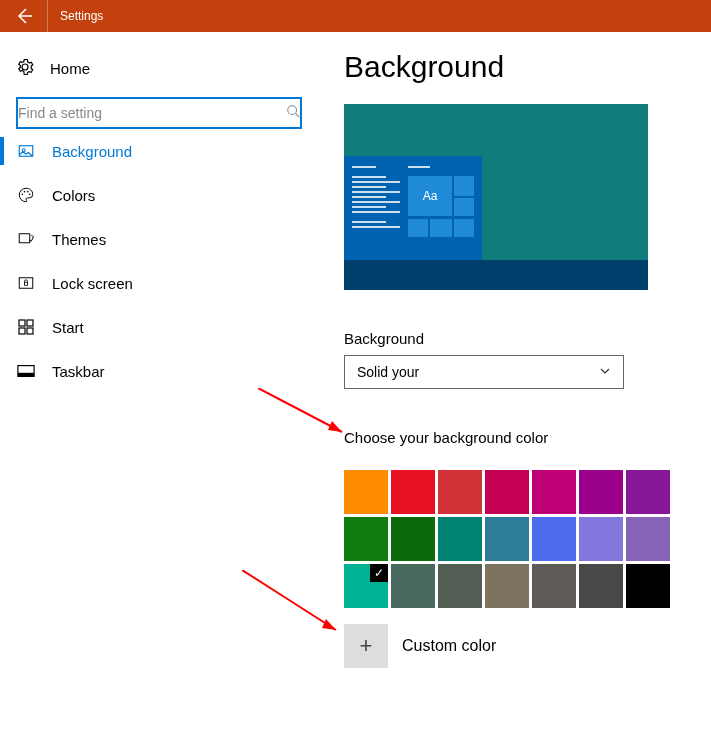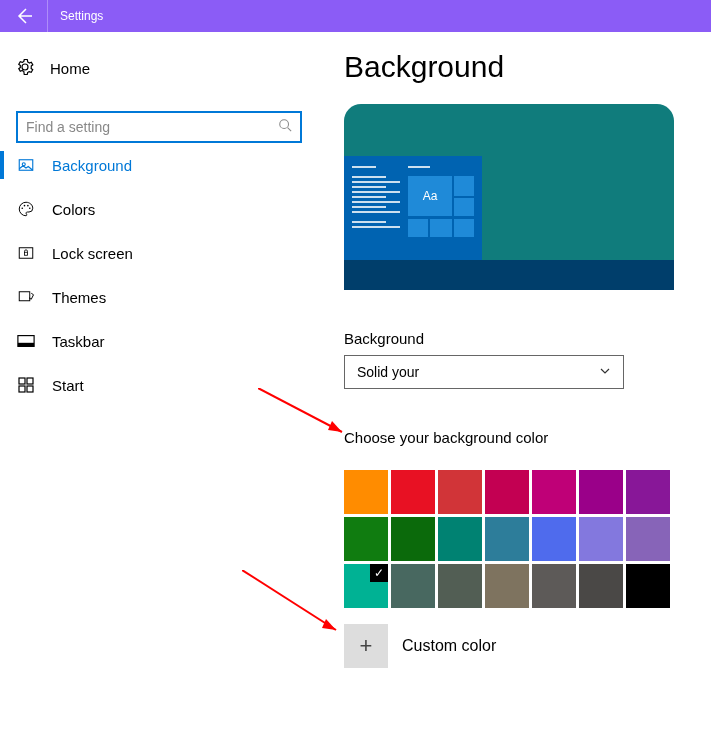--- a/index.html
+++ b/index.html
@@ -1,49 +1,49 @@
 <!DOCTYPE html>
 <html><head>
 <meta charset="utf-8">
 <style>
   * { margin: 0; padding: 0; box-sizing: border-box; font-family: "Segoe UI", sans-serif; }
   body { width: 711px; height: 735px; background: #fff; overflow: hidden; position: relative; }
 
   
-  .titlebar { width: 100%; height: 32px; background: #8b5cf6; color: #fff; display: flex; align-items: center; }
+  .titlebar { width: 100%; height: 32px; background: #c2410c; color: #fff; display: flex; align-items: center; }
   .back-btn { width: 48px; height: 32px; display: flex; align-items: center; justify-content: center; border-right: 1px solid rgba(255,255,255,0.3); }
   .title-text { padding-left: 12px; font-size: 12px; }
 
   
   .content { display: flex; height: calc(100% - 32px); }
   .sidebar { width: 320px; padding: 18px 16px 0 16px; }
   .main { flex: 1; padding: 18px 32px 0 24px; }
 
   
-  .home-row { display: flex; align-items: center; gap: 16px; padding: 8px 0 32px 0; font-size: 15px; }
-
-  
-  .search-box { height: 32px; width: 286px; border: 2px solid #0078d7; display: flex; align-items: center; padding: 0 8px; }
+  .home-row { display: flex; align-items: center; gap: 16px; padding: 8px 0 18px 0; font-size: 15px; }
+
+  
+  .search-box { height: 32px; width: 286px; border: 2px solid #0078d7; display: flex; align-items: center; padding: 0 0; }
   .search-box input { border: none; outline: none; flex: 1; font-size: 14px; color: #666; }
   .search-box input::placeholder { color: #888; }
   .search-icon { color: #888; }
 
   .section-label { color: #666; font-size: 13px; margin: 38px 0 12px 0; }
 
   .nav { list-style: none; }
   .nav li { display: flex; align-items: center; gap: 16px; height: 44px; font-size: 15px; cursor: pointer; padding-left: 0; position: relative; }
   .nav li.selected { color: #0078d7; }
   .nav li.selected::before { content: ""; position: absolute; left: -16px; top: 8px; bottom: 8px; width: 4px; background: #0078d7; }
   .nav .nav-icon { width: 20px; display: flex; align-items: center; justify-content: center; color: inherit; }
 
   
   .page-title { font-size: 30px; font-weight: 300; margin-bottom: 20px; }
 
   
-  .preview { width: 330px; height: 186px; background: #107c7c; position: relative; border-radius: 17px; }
+  .preview { width: 304px; height: 186px; background: #107c7c; position: relative; }
   .taskbar-preview { position: absolute; bottom: 0; left: 0; right: 0; height: 30px; background: #003e6b; }
   .startmenu-preview { position: absolute; bottom: 30px; left: 0; width: 138px; height: 104px; background: #0063b1; }
   .startmenu-preview .col-left { position: absolute; left: 8px; top: 10px; bottom: 8px; width: 48px; }
   .startmenu-preview .col-left .bar { height: 2px; background: rgba(255,255,255,0.8); margin-bottom: 3px; }
   .startmenu-preview .col-left .bar.wide { width: 100%; }
   .startmenu-preview .col-left .bar.narrow { width: 70%; }
   .startmenu-preview .col-left .hdr { width: 24px; margin-bottom: 8px; }
   .startmenu-preview .tiles { position: absolute; left: 64px; top: 10px; width: 66px; }
   .startmenu-preview .tiles .thdr { height: 2px; width: 22px; background: rgba(255,255,255,0.8); margin-bottom: 6px; }
   .startmenu-preview .tile { background: #1f8ad8; position: absolute; }
@@ -126,55 +126,55 @@
               <circle cx="10" cy="7.5" r="1.1" fill="#000"></circle>
               <circle cx="14.5" cy="7.5" r="1.1" fill="#000"></circle>
               <circle cx="17" cy="11" r="1.1" fill="#000"></circle>
             </svg>
           </span>
         <span>Colors</span>
       </li>
       <li>
         <span class="nav-icon">
             <svg width="18" height="18" viewBox="0 0 24 24">
+              <rect x="3" y="5" width="14" height="12" stroke="#000" stroke-width="1.3" fill="none"></rect>
+              <path d="M19 7l3 2-3 6-3-2" stroke="#000" stroke-width="1.3" fill="none"></path>
+            </svg>
+          </span>
+        <span>Themes</span>
+      </li>
+      <li>
+        <span class="nav-icon">
+            <svg width="18" height="18" viewBox="0 0 24 24">
               <rect x="3" y="5" width="18" height="14" stroke="#000" stroke-width="1.3" fill="none"></rect>
               <rect x="10" y="11" width="4" height="4" stroke="#000" stroke-width="1.1" fill="none"></rect>
               <path d="M10 11v-1.2a2 2 0 0 1 4 0V11" stroke="#000" stroke-width="1.1" fill="none"></path>
             </svg>
           </span>
         <span>Lock screen</span>
-      </li>
-      <li>
-        <span class="nav-icon">
-            <svg width="18" height="18" viewBox="0 0 24 24">
-              <rect x="3" y="5" width="14" height="12" stroke="#000" stroke-width="1.3" fill="none"></rect>
-              <path d="M19 7l3 2-3 6-3-2" stroke="#000" stroke-width="1.3" fill="none"></path>
-            </svg>
-          </span>
-        <span>Themes</span>
-      </li>
-      <li>
-        <span class="nav-icon">
-            <svg width="18" height="14" viewBox="0 0 20 14">
-              <rect x="1" y="1" width="18" height="12" stroke="#000" stroke-width="1.3" fill="none"></rect>
-              <rect x="1" y="9" width="18" height="4" fill="#000"></rect>
-            </svg>
-          </span>
-        <span>Taskbar</span>
       </li>
       <li>
         <span class="nav-icon">
             <svg width="16" height="16" viewBox="0 0 16 16">
               <rect x="1" y="1" width="6" height="6" stroke="#000" stroke-width="1.2" fill="none"></rect>
               <rect x="9" y="1" width="6" height="6" stroke="#000" stroke-width="1.2" fill="none"></rect>
               <rect x="1" y="9" width="6" height="6" stroke="#000" stroke-width="1.2" fill="none"></rect>
               <rect x="9" y="9" width="6" height="6" stroke="#000" stroke-width="1.2" fill="none"></rect>
             </svg>
           </span>
         <span>Start</span>
+      </li>
+      <li>
+        <span class="nav-icon">
+            <svg width="18" height="14" viewBox="0 0 20 14">
+              <rect x="1" y="1" width="18" height="12" stroke="#000" stroke-width="1.3" fill="none"></rect>
+              <rect x="1" y="9" width="18" height="4" fill="#000"></rect>
+            </svg>
+          </span>
+        <span>Taskbar</span>
       </li>
     </ul>
   </div>
 
   <div class="main">
     <h1 class="page-title">Background</h1>
 
     <div class="preview">
       <div class="startmenu-preview">
         <div class="col-left">

